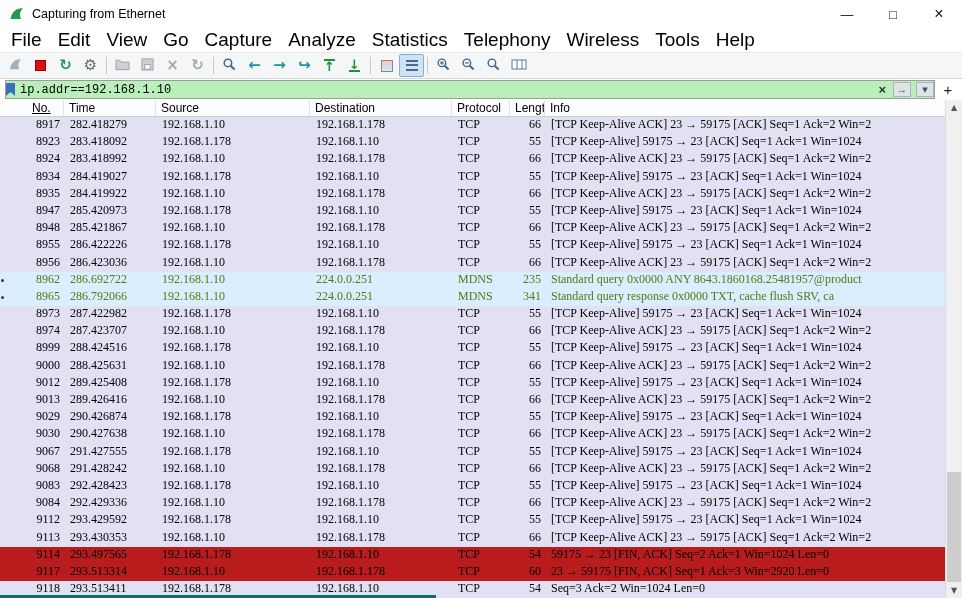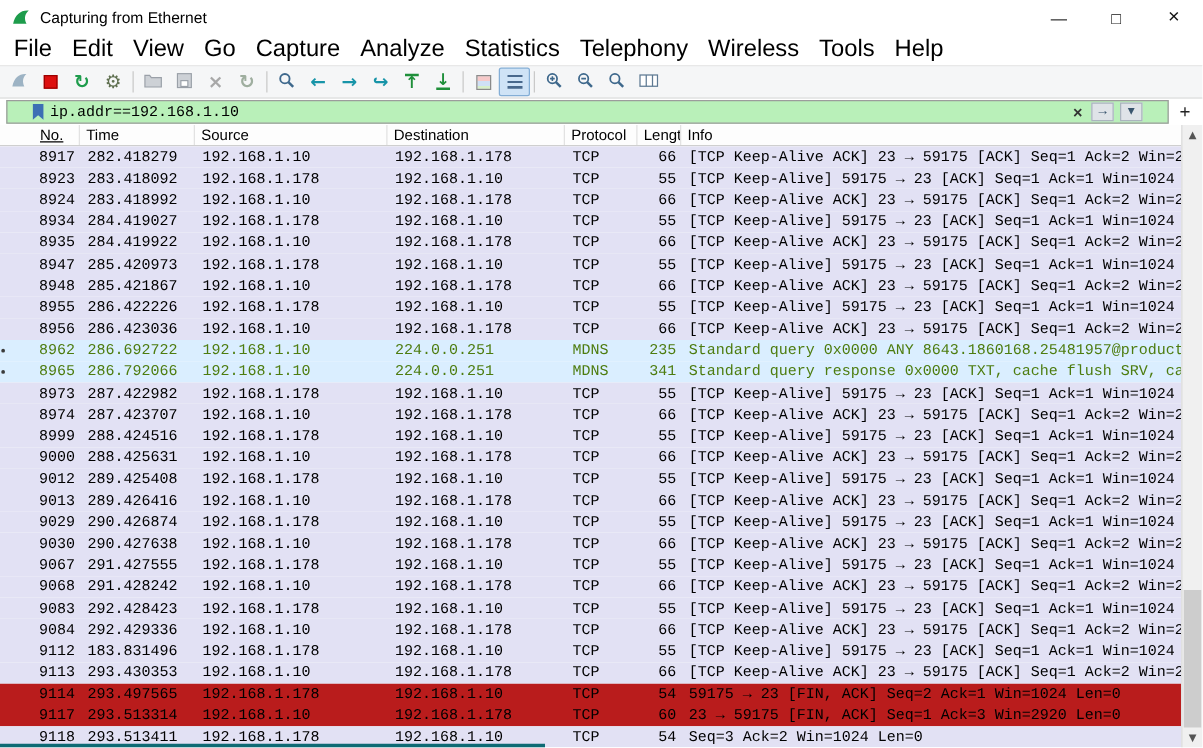--- a/index.html
+++ b/index.html
@@ -35,21 +35,21 @@
   .arr.top { border-top: 2px solid #1f8f3a; }
   .arr.bot { border-bottom: 2px solid #1f8f3a; }
   .colorize-sq { width: 12px; height: 12px; border: 1px solid #8a8a8a;
       background: linear-gradient(180deg,#f6c9c9 0 4px,#cfe0f6 4px 8px,#d7efc9 8px 12px); }
   .lines { width: 12px; height: 11px;
       background: repeating-linear-gradient(180deg,#48688c 0 2px,transparent 2px 4.5px); }
 
   
   .filterbar { height: 21px; display: flex; align-items: center; background: #fff; padding: 0 5px; gap: 4px; }
   .filter-field { flex: 1; height: 19px; background: #b9f0b9; border: 1px solid #9c9c9c;
-                  display: flex; align-items: center; padding: 0 20px; gap: 5px; }
+                  display: flex; align-items: center; padding: 0 0; gap: 5px; }
   .bookmark { width: 9px; height: 13px; background: #3d6fb4;
               clip-path: polygon(0 0,100% 0,100% 100%,50% 70%,0 100%); flex: none; }
   .filter-input { flex: 1; background: transparent; border: none; outline: none;
                   font-family: "Liberation Mono", "DejaVu Sans Mono", monospace; font-size: 12px; color: #000; }
   .fclear { font-size: 13px; font-weight: bold; color: #333; padding: 0 2px; }
   .fbtn { width: 18px; height: 15px; background: #dfe3e8; border: 1px solid #aab4be;
           display: flex; align-items: center; justify-content: center;
           font-size: 11px; color: #39556e; line-height: 1; }
   .add-filter { width: 18px; height: 18px; display: flex; align-items: center; justify-content: center;
                 font-size: 15px; color: #222; }
@@ -57,21 +57,21 @@
   
   .list-header { height: 17px; display: flex; width: 945px; background: #fdfdfd;
                  border-bottom: 1px solid #cfcfcf; font-size: 12px; }
   .hcell { display: flex; align-items: center; padding-left: 5px; border-right: 1px solid #e2e2e2;
            overflow: hidden; white-space: nowrap; }
   .w-no { width: 64px; padding-left: 32px; text-decoration: underline; } .w-time { width: 92px; } .w-src { width: 154px; }
   .w-dst { width: 142px; } .w-proto { width: 58px; } .w-len { width: 35px; } .w-info { flex: 1; border-right: none; }
 
   .rows { height: 481px; width: 945px; overflow: hidden;
           font-family: "Liberation Mono", "DejaVu Sans Mono", monospace; font-size: 12px; }
-  .prow { display: flex; height: 17.2px; align-items: center; white-space: nowrap; }
+  .prow { display: flex; height: 17.2px; white-space: nowrap; font-family: Liberation Serif, serif; }
   .prow span { overflow: hidden; }
   .cg    { width: 6px; height: 100%; position: relative; flex: none; }
   .cno   { width: 58px; text-align: right; padding-right: 4px; flex: none; }
   .ctime { width: 92px; padding-left: 6px; flex: none; }
   .csrc  { width: 154px; padding-left: 6px; flex: none; }
   .cdst  { width: 142px; padding-left: 6px; flex: none; }
   .cproto{ width: 58px; padding-left: 6px; flex: none; }
   .clen  { width: 35px; text-align: right; padding-right: 4px; flex: none; }
   .cinfo { flex: 1; padding-left: 6px; }
   .row-tcp  { background: #e2e1f4; color: #000; }
@@ -462,21 +462,21 @@
     <span class="ctime">292.429336</span>
     <span class="csrc">192.168.1.10</span>
     <span class="cdst">192.168.1.178</span>
     <span class="cproto">TCP</span>
     <span class="clen">66</span>
     <span class="cinfo">[TCP Keep-Alive ACK] 23 → 59175 [ACK] Seq=1 Ack=2 Win=2</span>
   </div>
     <div class="prow row-tcp">
     <span class="cg"></span>
     <span class="cno">9112</span>
-    <span class="ctime">183.831496</span>
+    <span class="ctime">293.429592</span>
     <span class="csrc">192.168.1.178</span>
     <span class="cdst">192.168.1.10</span>
     <span class="cproto">TCP</span>
     <span class="clen">55</span>
     <span class="cinfo">[TCP Keep-Alive] 59175 → 23 [ACK] Seq=1 Ack=1 Win=1024</span>
   </div>
     <div class="prow row-tcp">
     <span class="cg"></span>
     <span class="cno">9113</span>
     <span class="ctime">293.430353</span>

